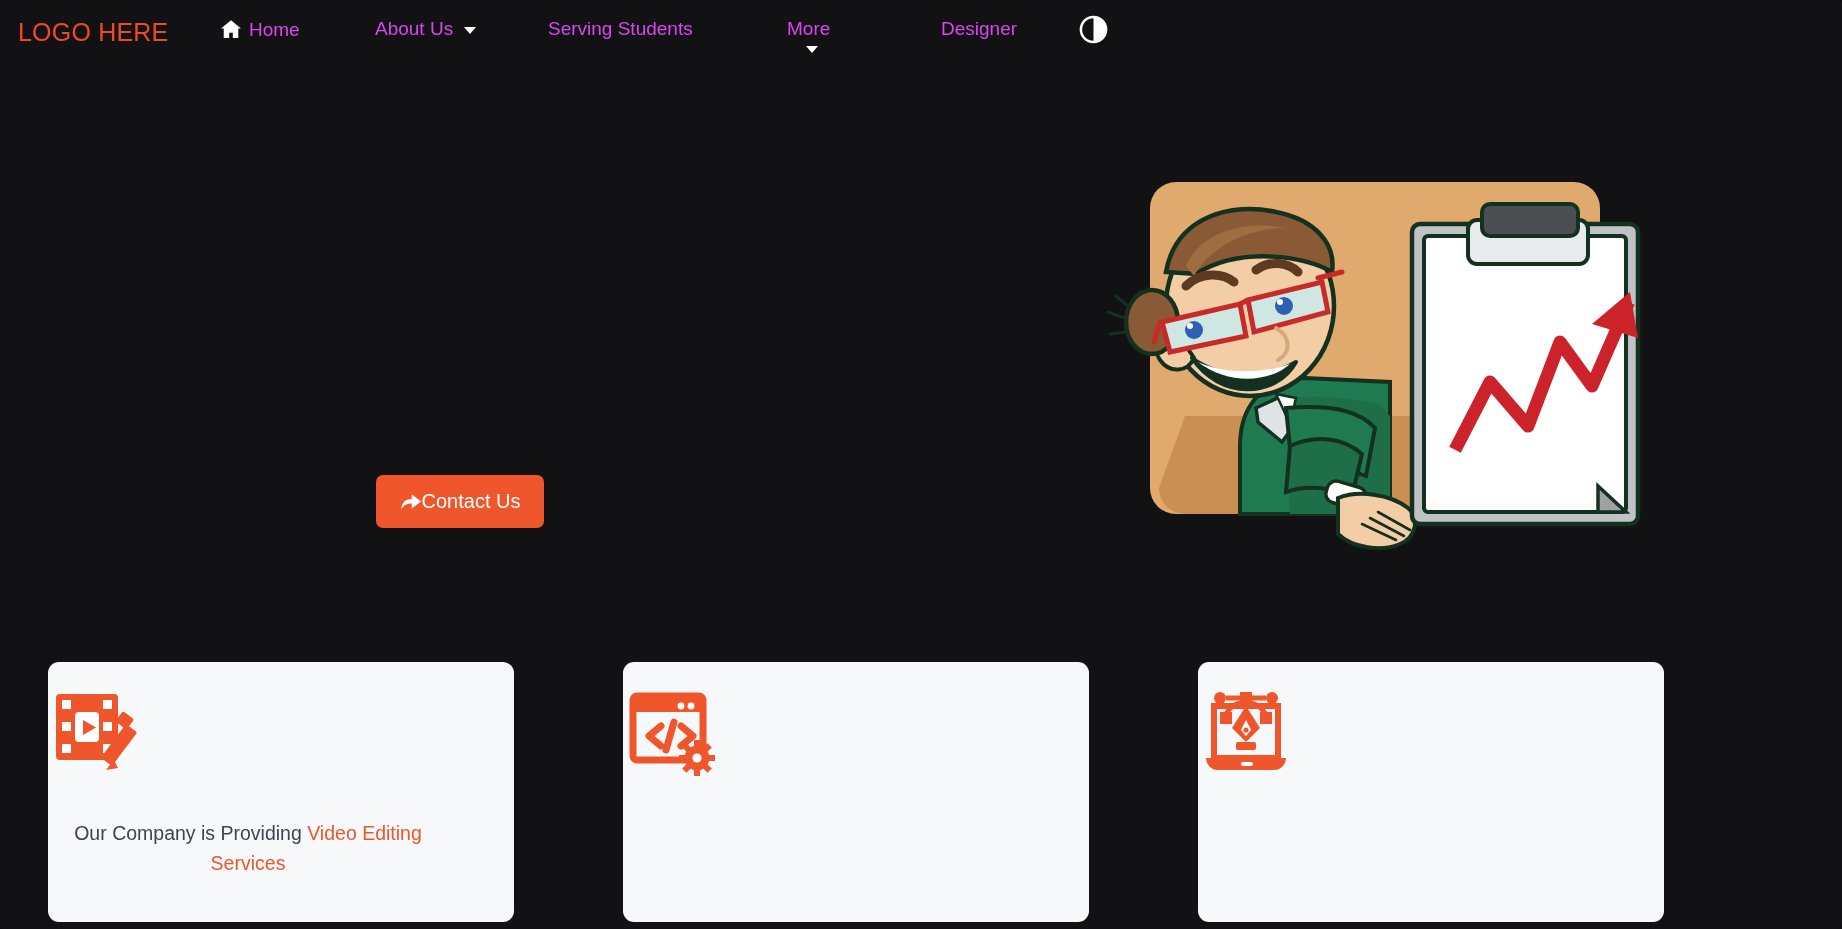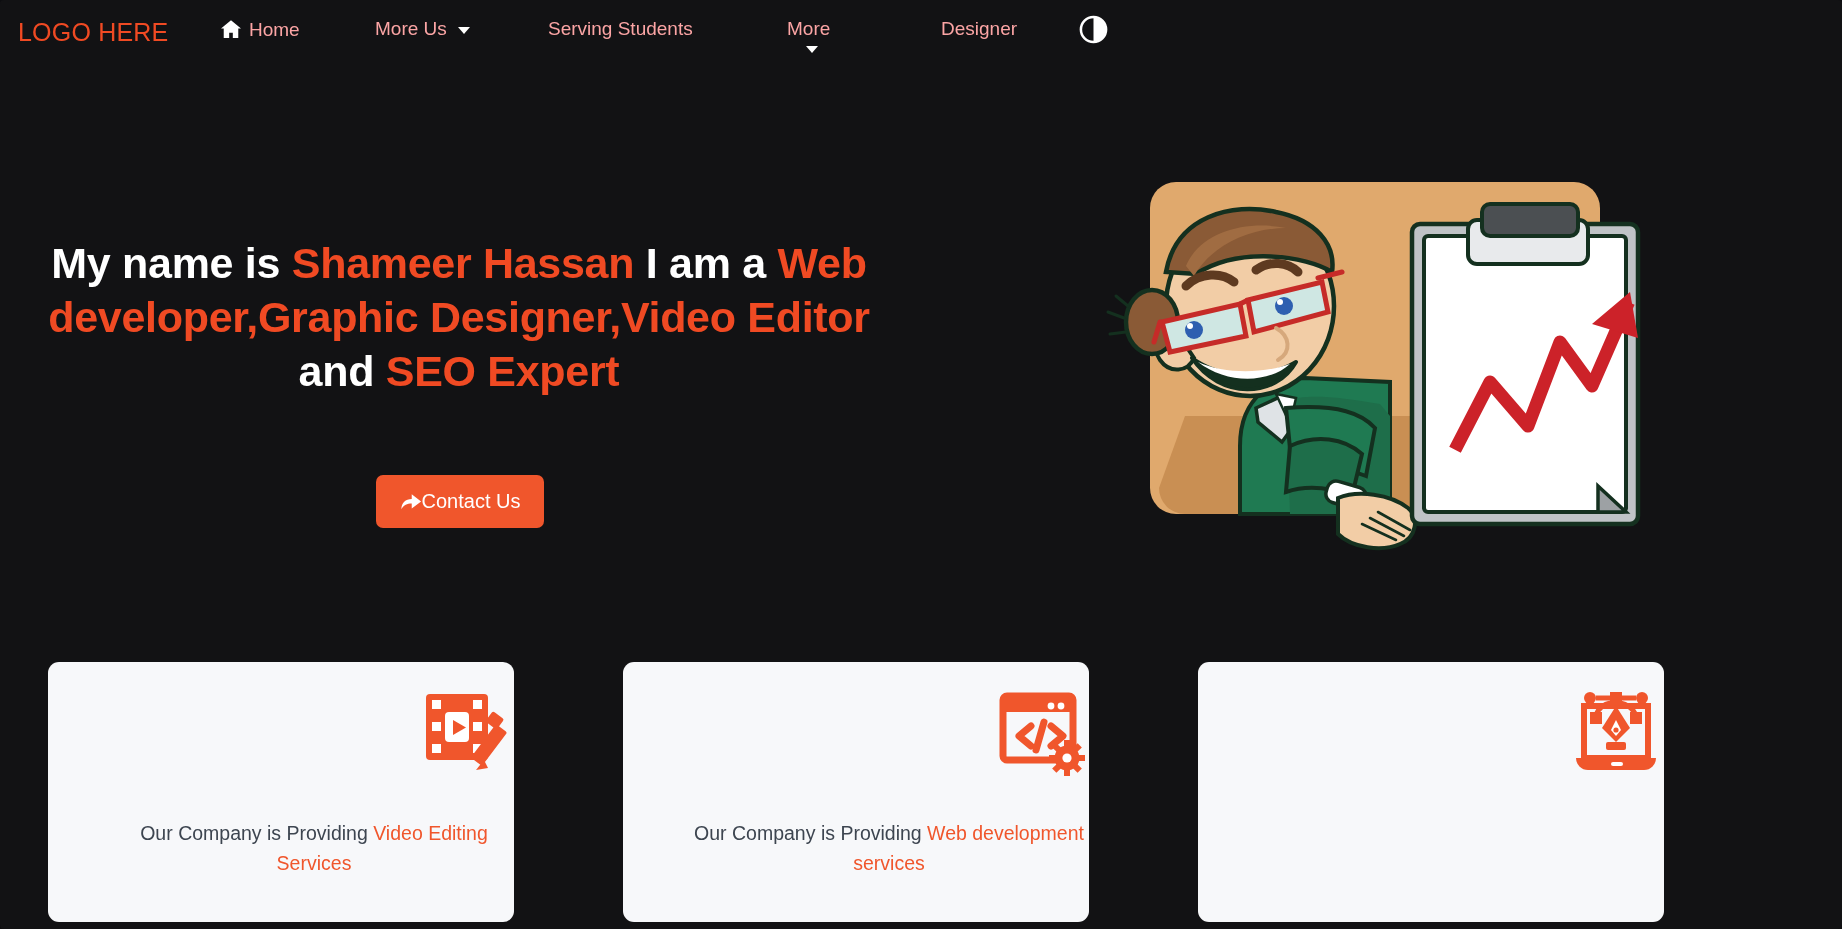--- a/index.html
+++ b/index.html
@@ -43,21 +43,21 @@
     font-weight: 400;
     white-space: nowrap;
   }
 
   .nav-item {
     position: absolute;
     top: 19px;
     display: flex;
     align-items: center;
     gap: 5px;
-    color: #fca5a5;
+    color: #d946ef;
     font-size: 19px;
     font-weight: 400;
     white-space: nowrap;
     cursor: pointer;
     line-height: 1;
   }
 
   .nav-home  { left: 220px; }
   .nav-about { left: 375px; }
   .nav-serve { left: 548px; }
@@ -148,21 +148,21 @@
     gap: 109px;
   }
 
   .card {
     width: 466px;
     height: 260px;
     background: #f7f8fa;
     border-radius: 11px;
     display: flex;
     flex-direction: column;
-    align-items: flex-end;
+    align-items: flex-start;
     padding-top: 22px;
     cursor: pointer;
   }
 
   .card-icon {
     width: 96px;
     height: 96px;
     display: flex;
     align-items: center;
     justify-content: center;
@@ -190,21 +190,21 @@
     <div class="nav-item nav-home">
       <span class="home-icon">
         <svg viewBox="0 0 24 22" width="22" height="20">
           <path fill="#ffffff" d="M12 1.5 1 10.5h3V21h6v-6h4v6h6V10.5h3z"></path>
         </svg>
       </span>
       <span>Home</span>
     </div>
 
     <div class="nav-item nav-about">
-      <span>More Us</span>
+      <span>About Us</span>
       <span class="caret"></span>
     </div>
 
     <div class="nav-item nav-serve">
       <span>Serving Students</span>
     </div>
 
     <div class="nav-item nav-more">
       <span>More</span>
       <span class="caret"></span>
@@ -217,26 +217,20 @@
     <div id="theme-toggle">
       <svg viewBox="0 0 32 32" width="31" height="31">
         <circle cx="16" cy="16" r="13" fill="none" stroke="#ffffff" stroke-width="2.6"></circle>
         <path d="M16 3.6 A12.4 12.4 0 0 1 16 28.4 Z" fill="#ffffff"></path>
       </svg>
     </div>
   </nav>
 
   <section id="hero">
 
-    <div id="hero-text">
-      <h1 id="headline">
-        <span>My name is </span><span class="hl">Shameer Hassan</span><span> I am a</span>
-        <span class="hl">Web developer,Graphic Designer,Video Editor</span><span> and </span><span class="hl">SEO Expert</span>
-      </h1>
-    </div>
 
     <button id="contact-btn">
       <svg viewBox="0 0 24 20" width="22" height="19">
         <path fill="#ffffff" d="M1.5 18.5c0-7.3 4.6-10.9 11.3-11.2V2.2L23 9.9l-10.2 7.6v-5.3C7.6 12.2 4.2 13.9 1.5 18.5z"></path>
       </svg>
       <span>Contact Us</span>
     </button>
 
     <div id="hero-illustration">
       <svg viewBox="0 0 560 420" width="560" height="420">
@@ -349,23 +343,20 @@
               <rect x="-18" y="-3" width="7" height="6"></rect>
               <rect x="11" y="-3" width="7" height="6"></rect>
               <rect x="-3" y="-18" width="6" height="7" transform="rotate(45)"></rect>
               <rect x="-3" y="11" width="6" height="7" transform="rotate(45)"></rect>
               <rect x="-18" y="-3" width="7" height="6" transform="rotate(45)"></rect>
               <rect x="11" y="-3" width="7" height="6" transform="rotate(45)"></rect>
             </g>
           </g>
         </svg>
       </div>
-      <div class="card-text">
-        <span>Our Company is Providing </span><span class="accent">Web development services</span>
-      </div>
     </div>
 
     <div class="card">
       <div class="card-icon">
         <svg viewBox="0 0 96 96" width="96" height="96">
           <rect x="16" y="22" width="64" height="52" fill="none" stroke="#f0562c" stroke-width="6"></rect>
           <path d="M8 74 h80 a0 0 0 0 1 0 0 a12 12 0 0 1 -12 12 h-56 a12 12 0 0 1 -12 -12 z" fill="#f0562c"></path>
           <rect x="43" y="78" width="12" height="4" rx="2" fill="#ffffff"></rect>
 
           <path d="M28 32 C32 14 62 14 68 32" fill="none" stroke="#f0562c" stroke-width="5"></path>

